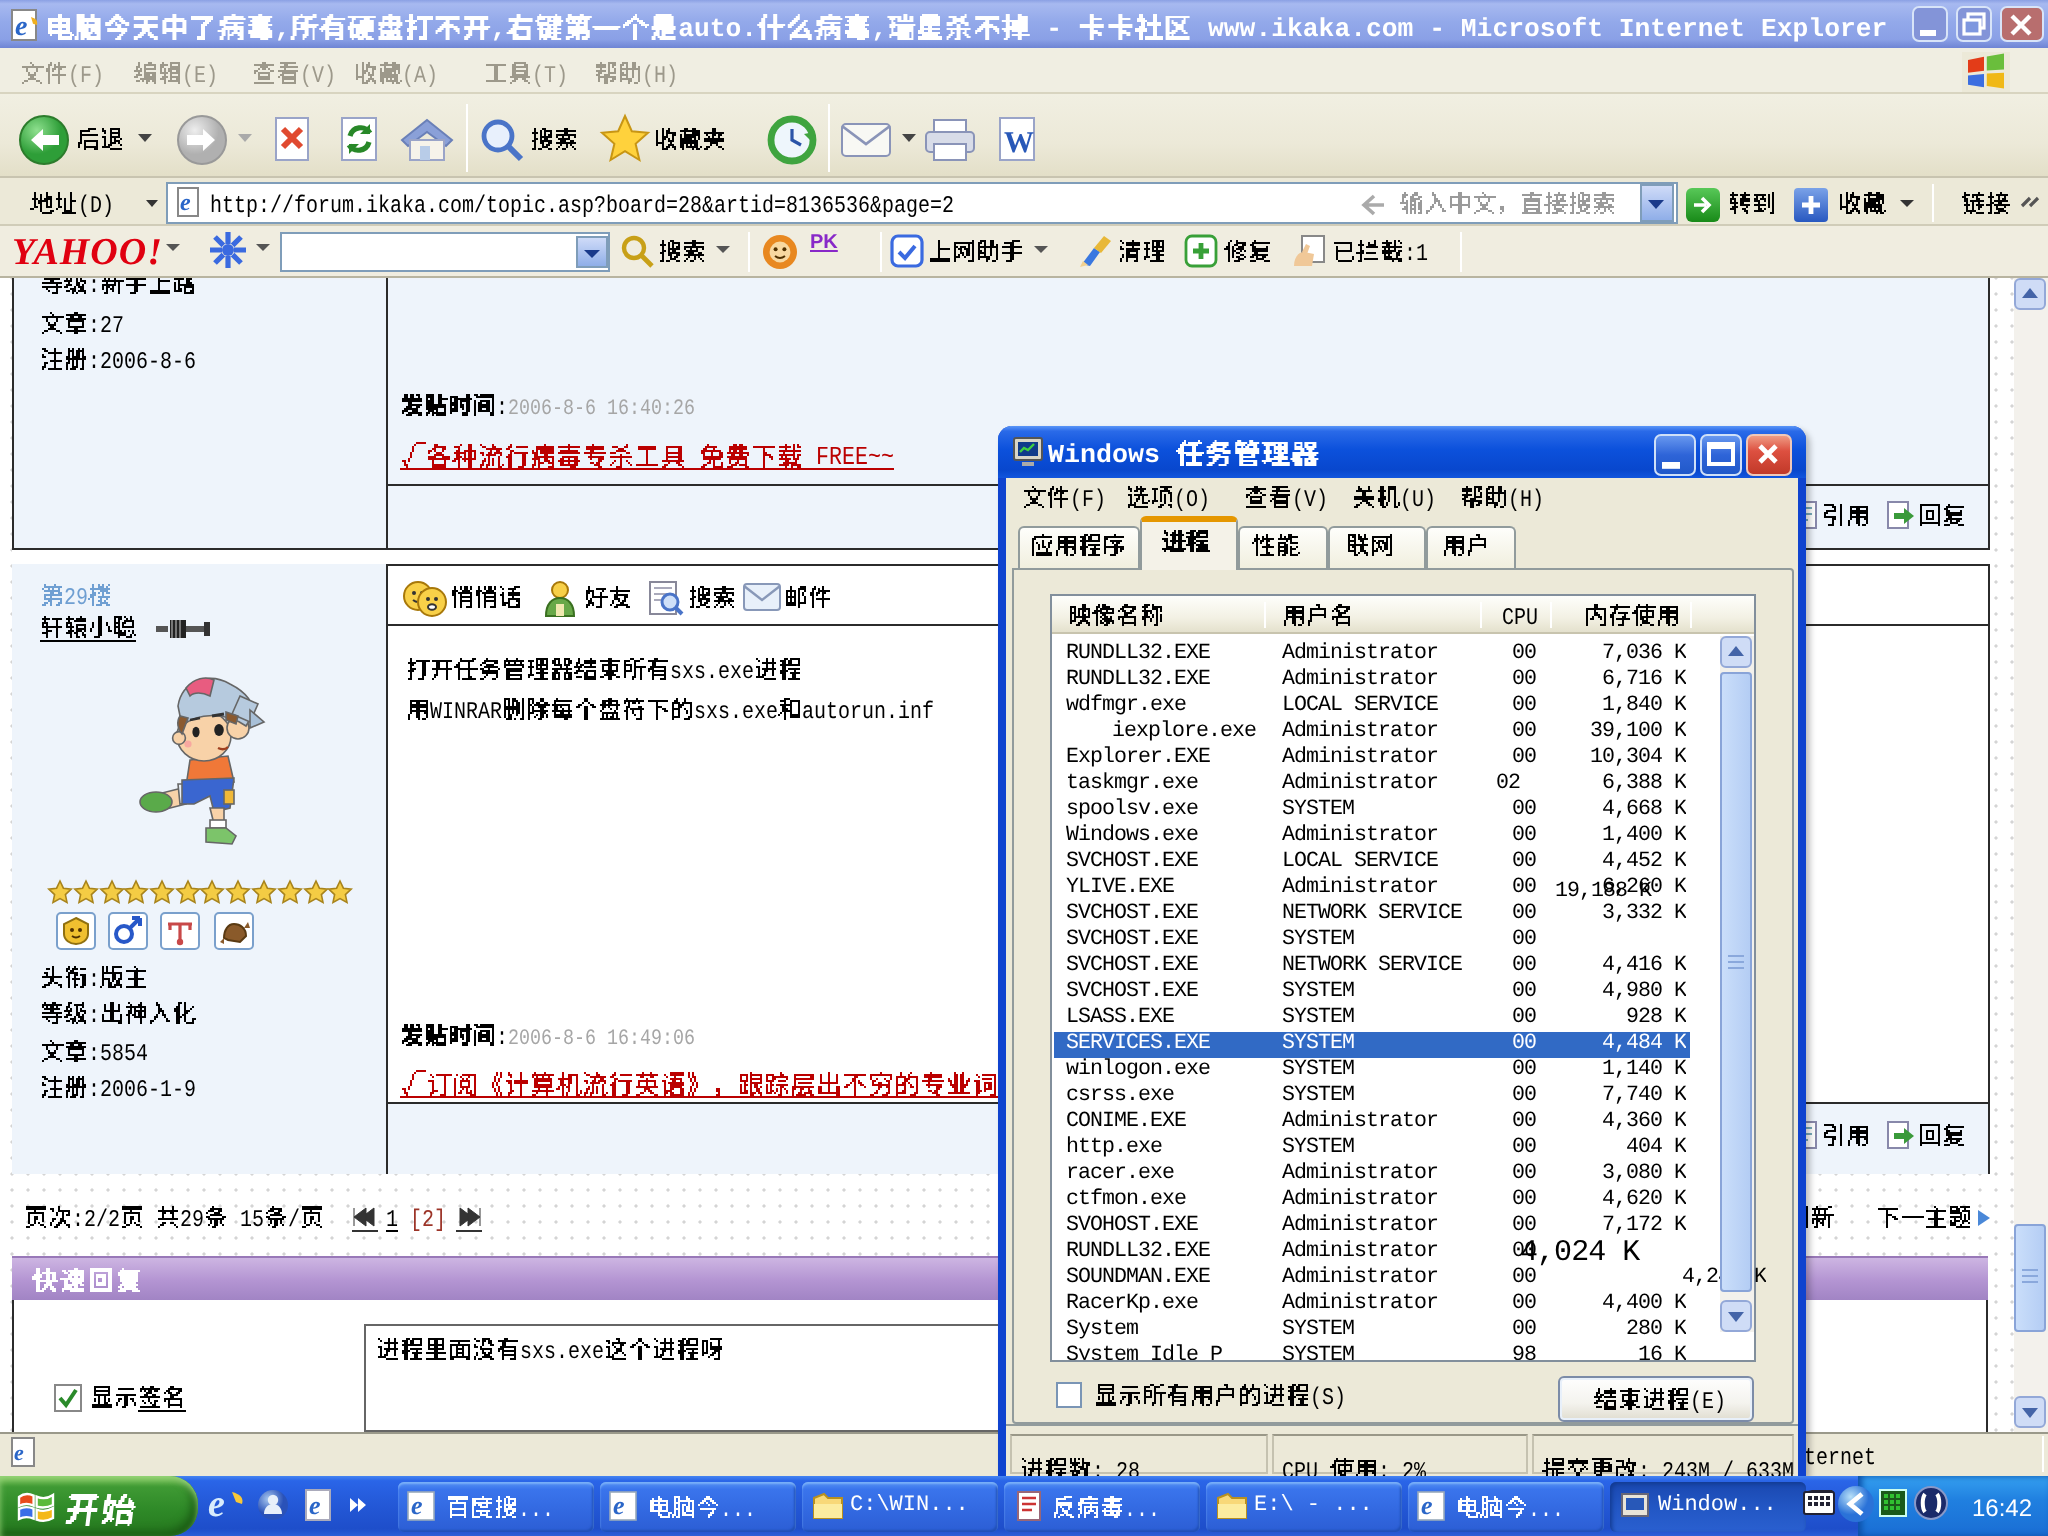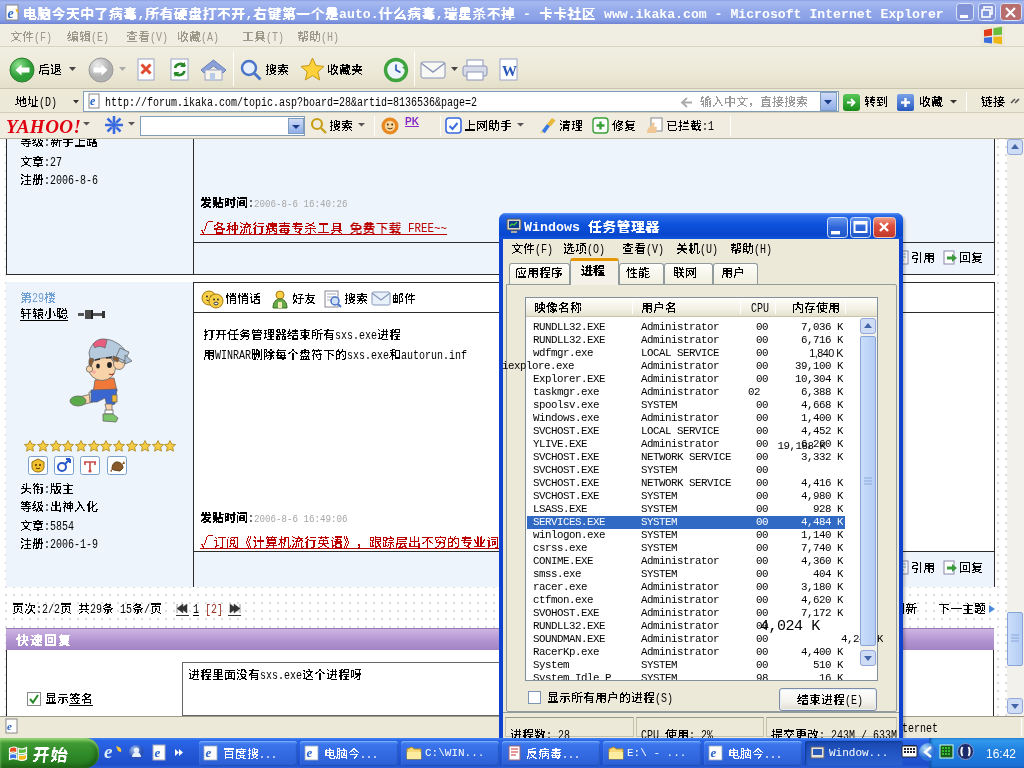--- a/index.html
+++ b/index.html
@@ -900,22 +900,22 @@
 <div style="position:absolute;z-index:5;font-family:'Liberation Mono',monospace;font-size:10.8px;letter-spacing:-0.48px;line-height:13px;height:13px;overflow:hidden;color:#000;left:641px;top:321px;width:103px">Administrator</div>
 <div style="position:absolute;z-index:5;font-family:'Liberation Mono',monospace;font-size:10.8px;letter-spacing:-0.48px;line-height:13px;height:13px;overflow:hidden;color:#000;left:748px;top:321px;width:20px;text-align:right">00</div>
 <div style="position:absolute;z-index:5;font-family:'Liberation Mono',monospace;font-size:10.8px;letter-spacing:-0.48px;line-height:13px;height:13px;overflow:hidden;color:#000;left:760px;top:321px;width:83px;text-align:right">7,036 K</div>
 <div style="position:absolute;z-index:5;font-family:'Liberation Mono',monospace;font-size:10.8px;letter-spacing:-0.48px;line-height:13px;height:13px;overflow:hidden;color:#000;left:533px;top:334px;width:108px">RUNDLL32.EXE</div>
 <div style="position:absolute;z-index:5;font-family:'Liberation Mono',monospace;font-size:10.8px;letter-spacing:-0.48px;line-height:13px;height:13px;overflow:hidden;color:#000;left:641px;top:334px;width:103px">Administrator</div>
 <div style="position:absolute;z-index:5;font-family:'Liberation Mono',monospace;font-size:10.8px;letter-spacing:-0.48px;line-height:13px;height:13px;overflow:hidden;color:#000;left:748px;top:334px;width:20px;text-align:right">00</div>
 <div style="position:absolute;z-index:5;font-family:'Liberation Mono',monospace;font-size:10.8px;letter-spacing:-0.48px;line-height:13px;height:13px;overflow:hidden;color:#000;left:760px;top:334px;width:83px;text-align:right">6,716 K</div>
 <div style="position:absolute;z-index:5;font-family:'Liberation Mono',monospace;font-size:10.8px;letter-spacing:-0.48px;line-height:13px;height:13px;overflow:hidden;color:#000;left:533px;top:347px;width:108px">wdfmgr.exe</div>
 <div style="position:absolute;z-index:5;font-family:'Liberation Mono',monospace;font-size:10.8px;letter-spacing:-0.48px;line-height:13px;height:13px;overflow:hidden;color:#000;left:641px;top:347px;width:103px">LOCAL SERVICE</div>
 <div style="position:absolute;z-index:5;font-family:'Liberation Mono',monospace;font-size:10.8px;letter-spacing:-0.48px;line-height:13px;height:13px;overflow:hidden;color:#000;left:748px;top:347px;width:20px;text-align:right">00</div>
-<div style="position:absolute;z-index:5;font-family:Liberation Sans, sans-serif;font-size:10.8px;letter-spacing:-0.48px;line-height:13px;height:13px;overflow:hidden;color:#000;left:760px;top:347px;width:83px;text-align:right">1,840 K</div>
-<div style="position:absolute;z-index:5;font-family:'Liberation Mono',monospace;font-size:10.8px;letter-spacing:-0.48px;line-height:13px;height:13px;overflow:hidden;color:#000;left:502px;top:360px;width:108px">iexplore.exe</div>
+<div style="position:absolute;z-index:5;font-family:Liberation Mono, monospace;font-size:10.8px;letter-spacing:-0.48px;line-height:13px;height:13px;overflow:hidden;color:#000;left:760px;top:347px;width:83px;text-align:right">1,840 K</div>
+<div style="position:absolute;z-index:5;font-family:'Liberation Mono',monospace;font-size:10.8px;letter-spacing:-0.48px;line-height:13px;height:13px;overflow:hidden;color:#000;left:556px;top:360px;width:108px">iexplore.exe</div>
 <div style="position:absolute;z-index:5;font-family:'Liberation Mono',monospace;font-size:10.8px;letter-spacing:-0.48px;line-height:13px;height:13px;overflow:hidden;color:#000;left:641px;top:360px;width:103px">Administrator</div>
 <div style="position:absolute;z-index:5;font-family:'Liberation Mono',monospace;font-size:10.8px;letter-spacing:-0.48px;line-height:13px;height:13px;overflow:hidden;color:#000;left:748px;top:360px;width:20px;text-align:right">00</div>
 <div style="position:absolute;z-index:5;font-family:'Liberation Mono',monospace;font-size:10.8px;letter-spacing:-0.48px;line-height:13px;height:13px;overflow:hidden;color:#000;left:760px;top:360px;width:83px;text-align:right">39,100 K</div>
 <div style="position:absolute;z-index:5;font-family:'Liberation Mono',monospace;font-size:10.8px;letter-spacing:-0.48px;line-height:13px;height:13px;overflow:hidden;color:#000;left:533px;top:373px;width:108px">Explorer.EXE</div>
 <div style="position:absolute;z-index:5;font-family:'Liberation Mono',monospace;font-size:10.8px;letter-spacing:-0.48px;line-height:13px;height:13px;overflow:hidden;color:#000;left:641px;top:373px;width:103px">Administrator</div>
 <div style="position:absolute;z-index:5;font-family:'Liberation Mono',monospace;font-size:10.8px;letter-spacing:-0.48px;line-height:13px;height:13px;overflow:hidden;color:#000;left:748px;top:373px;width:20px;text-align:right">00</div>
 <div style="position:absolute;z-index:5;font-family:'Liberation Mono',monospace;font-size:10.8px;letter-spacing:-0.48px;line-height:13px;height:13px;overflow:hidden;color:#000;left:760px;top:373px;width:83px;text-align:right">10,304 K</div>
 <div style="position:absolute;z-index:5;font-family:'Liberation Mono',monospace;font-size:10.8px;letter-spacing:-0.48px;line-height:13px;height:13px;overflow:hidden;color:#000;left:533px;top:386px;width:108px">taskmgr.exe</div>
 <div style="position:absolute;z-index:5;font-family:'Liberation Mono',monospace;font-size:10.8px;letter-spacing:-0.48px;line-height:13px;height:13px;overflow:hidden;color:#000;left:641px;top:386px;width:103px">Administrator</div>
 <div style="position:absolute;z-index:5;font-family:'Liberation Mono',monospace;font-size:10.8px;letter-spacing:-0.48px;line-height:13px;height:13px;overflow:hidden;color:#000;left:748px;top:386px;width:20px;text-align:left">02</div>
@@ -966,28 +966,28 @@
 <div style="position:absolute;z-index:5;font-family:'Liberation Mono',monospace;font-size:10.8px;letter-spacing:-0.48px;line-height:13px;height:13px;overflow:hidden;color:#000;left:748px;top:529px;width:20px;text-align:right">00</div>
 <div style="position:absolute;z-index:5;font-family:'Liberation Mono',monospace;font-size:10.8px;letter-spacing:-0.48px;line-height:13px;height:13px;overflow:hidden;color:#000;left:760px;top:529px;width:83px;text-align:right">1,140 K</div>
 <div style="position:absolute;z-index:5;font-family:'Liberation Mono',monospace;font-size:10.8px;letter-spacing:-0.48px;line-height:13px;height:13px;overflow:hidden;color:#000;left:533px;top:542px;width:108px">csrss.exe</div>
 <div style="position:absolute;z-index:5;font-family:'Liberation Mono',monospace;font-size:10.8px;letter-spacing:-0.48px;line-height:13px;height:13px;overflow:hidden;color:#000;left:641px;top:542px;width:103px">SYSTEM</div>
 <div style="position:absolute;z-index:5;font-family:'Liberation Mono',monospace;font-size:10.8px;letter-spacing:-0.48px;line-height:13px;height:13px;overflow:hidden;color:#000;left:748px;top:542px;width:20px;text-align:right">00</div>
 <div style="position:absolute;z-index:5;font-family:'Liberation Mono',monospace;font-size:10.8px;letter-spacing:-0.48px;line-height:13px;height:13px;overflow:hidden;color:#000;left:760px;top:542px;width:83px;text-align:right">7,740 K</div>
 <div style="position:absolute;z-index:5;font-family:'Liberation Mono',monospace;font-size:10.8px;letter-spacing:-0.48px;line-height:13px;height:13px;overflow:hidden;color:#000;left:533px;top:555px;width:108px">CONIME.EXE</div>
 <div style="position:absolute;z-index:5;font-family:'Liberation Mono',monospace;font-size:10.8px;letter-spacing:-0.48px;line-height:13px;height:13px;overflow:hidden;color:#000;left:641px;top:555px;width:103px">Administrator</div>
 <div style="position:absolute;z-index:5;font-family:'Liberation Mono',monospace;font-size:10.8px;letter-spacing:-0.48px;line-height:13px;height:13px;overflow:hidden;color:#000;left:748px;top:555px;width:20px;text-align:right">00</div>
 <div style="position:absolute;z-index:5;font-family:'Liberation Mono',monospace;font-size:10.8px;letter-spacing:-0.48px;line-height:13px;height:13px;overflow:hidden;color:#000;left:760px;top:555px;width:83px;text-align:right">4,360 K</div>
-<div style="position:absolute;z-index:5;font-family:'Liberation Mono',monospace;font-size:10.8px;letter-spacing:-0.48px;line-height:13px;height:13px;overflow:hidden;color:#000;left:533px;top:568px;width:108px">smss.exe</div>
+<div style="position:absolute;z-index:5;font-family:'Liberation Mono',monospace;font-size:10.8px;letter-spacing:-0.48px;line-height:13px;height:13px;overflow:hidden;color:#000;left:533px;top:568px;width:108px">http.exe</div>
 <div style="position:absolute;z-index:5;font-family:'Liberation Mono',monospace;font-size:10.8px;letter-spacing:-0.48px;line-height:13px;height:13px;overflow:hidden;color:#000;left:641px;top:568px;width:103px">SYSTEM</div>
 <div style="position:absolute;z-index:5;font-family:'Liberation Mono',monospace;font-size:10.8px;letter-spacing:-0.48px;line-height:13px;height:13px;overflow:hidden;color:#000;left:748px;top:568px;width:20px;text-align:right">00</div>
 <div style="position:absolute;z-index:5;font-family:'Liberation Mono',monospace;font-size:10.8px;letter-spacing:-0.48px;line-height:13px;height:13px;overflow:hidden;color:#000;left:760px;top:568px;width:83px;text-align:right">404 K</div>
 <div style="position:absolute;z-index:5;font-family:'Liberation Mono',monospace;font-size:10.8px;letter-spacing:-0.48px;line-height:13px;height:13px;overflow:hidden;color:#000;left:533px;top:581px;width:108px">racer.exe</div>
 <div style="position:absolute;z-index:5;font-family:'Liberation Mono',monospace;font-size:10.8px;letter-spacing:-0.48px;line-height:13px;height:13px;overflow:hidden;color:#000;left:641px;top:581px;width:103px">Administrator</div>
 <div style="position:absolute;z-index:5;font-family:'Liberation Mono',monospace;font-size:10.8px;letter-spacing:-0.48px;line-height:13px;height:13px;overflow:hidden;color:#000;left:748px;top:581px;width:20px;text-align:right">00</div>
-<div style="position:absolute;z-index:5;font-family:'Liberation Mono',monospace;font-size:10.8px;letter-spacing:-0.48px;line-height:13px;height:13px;overflow:hidden;color:#000;left:760px;top:581px;width:83px;text-align:right">3,180 K</div>
+<div style="position:absolute;z-index:5;font-family:'Liberation Mono',monospace;font-size:10.8px;letter-spacing:-0.48px;line-height:13px;height:13px;overflow:hidden;color:#000;left:760px;top:581px;width:83px;text-align:right">3,080 K</div>
 <div style="position:absolute;z-index:5;font-family:'Liberation Mono',monospace;font-size:10.8px;letter-spacing:-0.48px;line-height:13px;height:13px;overflow:hidden;color:#000;left:533px;top:594px;width:108px">ctfmon.exe</div>
 <div style="position:absolute;z-index:5;font-family:'Liberation Mono',monospace;font-size:10.8px;letter-spacing:-0.48px;line-height:13px;height:13px;overflow:hidden;color:#000;left:641px;top:594px;width:103px">Administrator</div>
 <div style="position:absolute;z-index:5;font-family:'Liberation Mono',monospace;font-size:10.8px;letter-spacing:-0.48px;line-height:13px;height:13px;overflow:hidden;color:#000;left:748px;top:594px;width:20px;text-align:right">00</div>
 <div style="position:absolute;z-index:5;font-family:'Liberation Mono',monospace;font-size:10.8px;letter-spacing:-0.48px;line-height:13px;height:13px;overflow:hidden;color:#000;left:760px;top:594px;width:83px;text-align:right">4,620 K</div>
 <div style="position:absolute;z-index:5;font-family:'Liberation Mono',monospace;font-size:10.8px;letter-spacing:-0.48px;line-height:13px;height:13px;overflow:hidden;color:#000;left:533px;top:607px;width:108px">SVOHOST.EXE</div>
 <div style="position:absolute;z-index:5;font-family:'Liberation Mono',monospace;font-size:10.8px;letter-spacing:-0.48px;line-height:13px;height:13px;overflow:hidden;color:#000;left:641px;top:607px;width:103px">Administrator</div>
 <div style="position:absolute;z-index:5;font-family:'Liberation Mono',monospace;font-size:10.8px;letter-spacing:-0.48px;line-height:13px;height:13px;overflow:hidden;color:#000;left:748px;top:607px;width:20px;text-align:right">00</div>
 <div style="position:absolute;z-index:5;font-family:'Liberation Mono',monospace;font-size:10.8px;letter-spacing:-0.48px;line-height:13px;height:13px;overflow:hidden;color:#000;left:760px;top:607px;width:83px;text-align:right">7,172 K</div>
 <div style="position:absolute;z-index:5;font-family:'Liberation Mono',monospace;font-size:10.8px;letter-spacing:-0.48px;line-height:13px;height:13px;overflow:hidden;color:#000;left:533px;top:620px;width:108px">RUNDLL32.EXE</div>
 <div style="position:absolute;z-index:5;font-family:'Liberation Mono',monospace;font-size:10.8px;letter-spacing:-0.48px;line-height:13px;height:13px;overflow:hidden;color:#000;left:641px;top:620px;width:103px">Administrator</div>
@@ -997,21 +997,21 @@
 <div style="position:absolute;z-index:5;font-family:'Liberation Mono',monospace;font-size:10.8px;letter-spacing:-0.48px;line-height:13px;height:13px;overflow:hidden;color:#000;left:641px;top:633px;width:103px">Administrator</div>
 <div style="position:absolute;z-index:5;font-family:'Liberation Mono',monospace;font-size:10.8px;letter-spacing:-0.48px;line-height:13px;height:13px;overflow:hidden;color:#000;left:748px;top:633px;width:20px;text-align:right">00</div>
 <div style="position:absolute;z-index:5;font-family:'Liberation Mono',monospace;font-size:10.8px;letter-spacing:-0.48px;line-height:13px;height:13px;overflow:hidden;color:#000;left:800px;top:633px;width:83px;text-align:right">4,244 K</div>
 <div style="position:absolute;z-index:5;font-family:'Liberation Mono',monospace;font-size:10.8px;letter-spacing:-0.48px;line-height:13px;height:13px;overflow:hidden;color:#000;left:533px;top:646px;width:108px">RacerKp.exe</div>
 <div style="position:absolute;z-index:5;font-family:'Liberation Mono',monospace;font-size:10.8px;letter-spacing:-0.48px;line-height:13px;height:13px;overflow:hidden;color:#000;left:641px;top:646px;width:103px">Administrator</div>
 <div style="position:absolute;z-index:5;font-family:'Liberation Mono',monospace;font-size:10.8px;letter-spacing:-0.48px;line-height:13px;height:13px;overflow:hidden;color:#000;left:748px;top:646px;width:20px;text-align:right">00</div>
 <div style="position:absolute;z-index:5;font-family:'Liberation Mono',monospace;font-size:10.8px;letter-spacing:-0.48px;line-height:13px;height:13px;overflow:hidden;color:#000;left:760px;top:646px;width:83px;text-align:right">4,400 K</div>
 <div style="position:absolute;z-index:5;font-family:'Liberation Mono',monospace;font-size:10.8px;letter-spacing:-0.48px;line-height:13px;height:13px;overflow:hidden;color:#000;left:533px;top:659px;width:108px">System</div>
 <div style="position:absolute;z-index:5;font-family:'Liberation Mono',monospace;font-size:10.8px;letter-spacing:-0.48px;line-height:13px;height:13px;overflow:hidden;color:#000;left:641px;top:659px;width:103px">SYSTEM</div>
 <div style="position:absolute;z-index:5;font-family:'Liberation Mono',monospace;font-size:10.8px;letter-spacing:-0.48px;line-height:13px;height:13px;overflow:hidden;color:#000;left:748px;top:659px;width:20px;text-align:right">00</div>
-<div style="position:absolute;z-index:5;font-family:'Liberation Mono',monospace;font-size:10.8px;letter-spacing:-0.48px;line-height:13px;height:13px;overflow:hidden;color:#000;left:760px;top:659px;width:83px;text-align:right">510 K</div>
+<div style="position:absolute;z-index:5;font-family:'Liberation Mono',monospace;font-size:10.8px;letter-spacing:-0.48px;line-height:13px;height:13px;overflow:hidden;color:#000;left:760px;top:659px;width:83px;text-align:right">280 K</div>
 <div style="position:absolute;z-index:5;font-family:'Liberation Mono',monospace;font-size:10.8px;letter-spacing:-0.48px;line-height:13px;height:8px;overflow:hidden;color:#000;left:533px;top:672px;width:108px">System Idle P</div>
 <div style="position:absolute;z-index:5;font-family:'Liberation Mono',monospace;font-size:10.8px;letter-spacing:-0.48px;line-height:13px;height:8px;overflow:hidden;color:#000;left:641px;top:672px;width:103px">SYSTEM</div>
 <div style="position:absolute;z-index:5;font-family:'Liberation Mono',monospace;font-size:10.8px;letter-spacing:-0.48px;line-height:13px;height:8px;overflow:hidden;color:#000;left:748px;top:672px;width:20px;text-align:right">98</div>
 <div style="position:absolute;z-index:5;font-family:'Liberation Mono',monospace;font-size:10.8px;letter-spacing:-0.48px;line-height:13px;height:8px;overflow:hidden;color:#000;left:760px;top:672px;width:83px;text-align:right">16 K</div>
 <div style="left:860px;top:318px;width:17px;height:348px;position:absolute;background:#f3f1ec;z-index:6;"></div>
 <svg class="t" style="left:860px;top:318px;z-index:7" width="17" height="17">
     <rect x="0.5" y="0.5" width="15" height="15" rx="2.5" fill="#cfdcf6" stroke="#93a8d8"></rect>
     <path d="M8 5l4 5H4z" fill="#4464a8"></path>
   </svg>
 <svg class="t" style="left:860px;top:650px;z-index:7" width="17" height="17">

